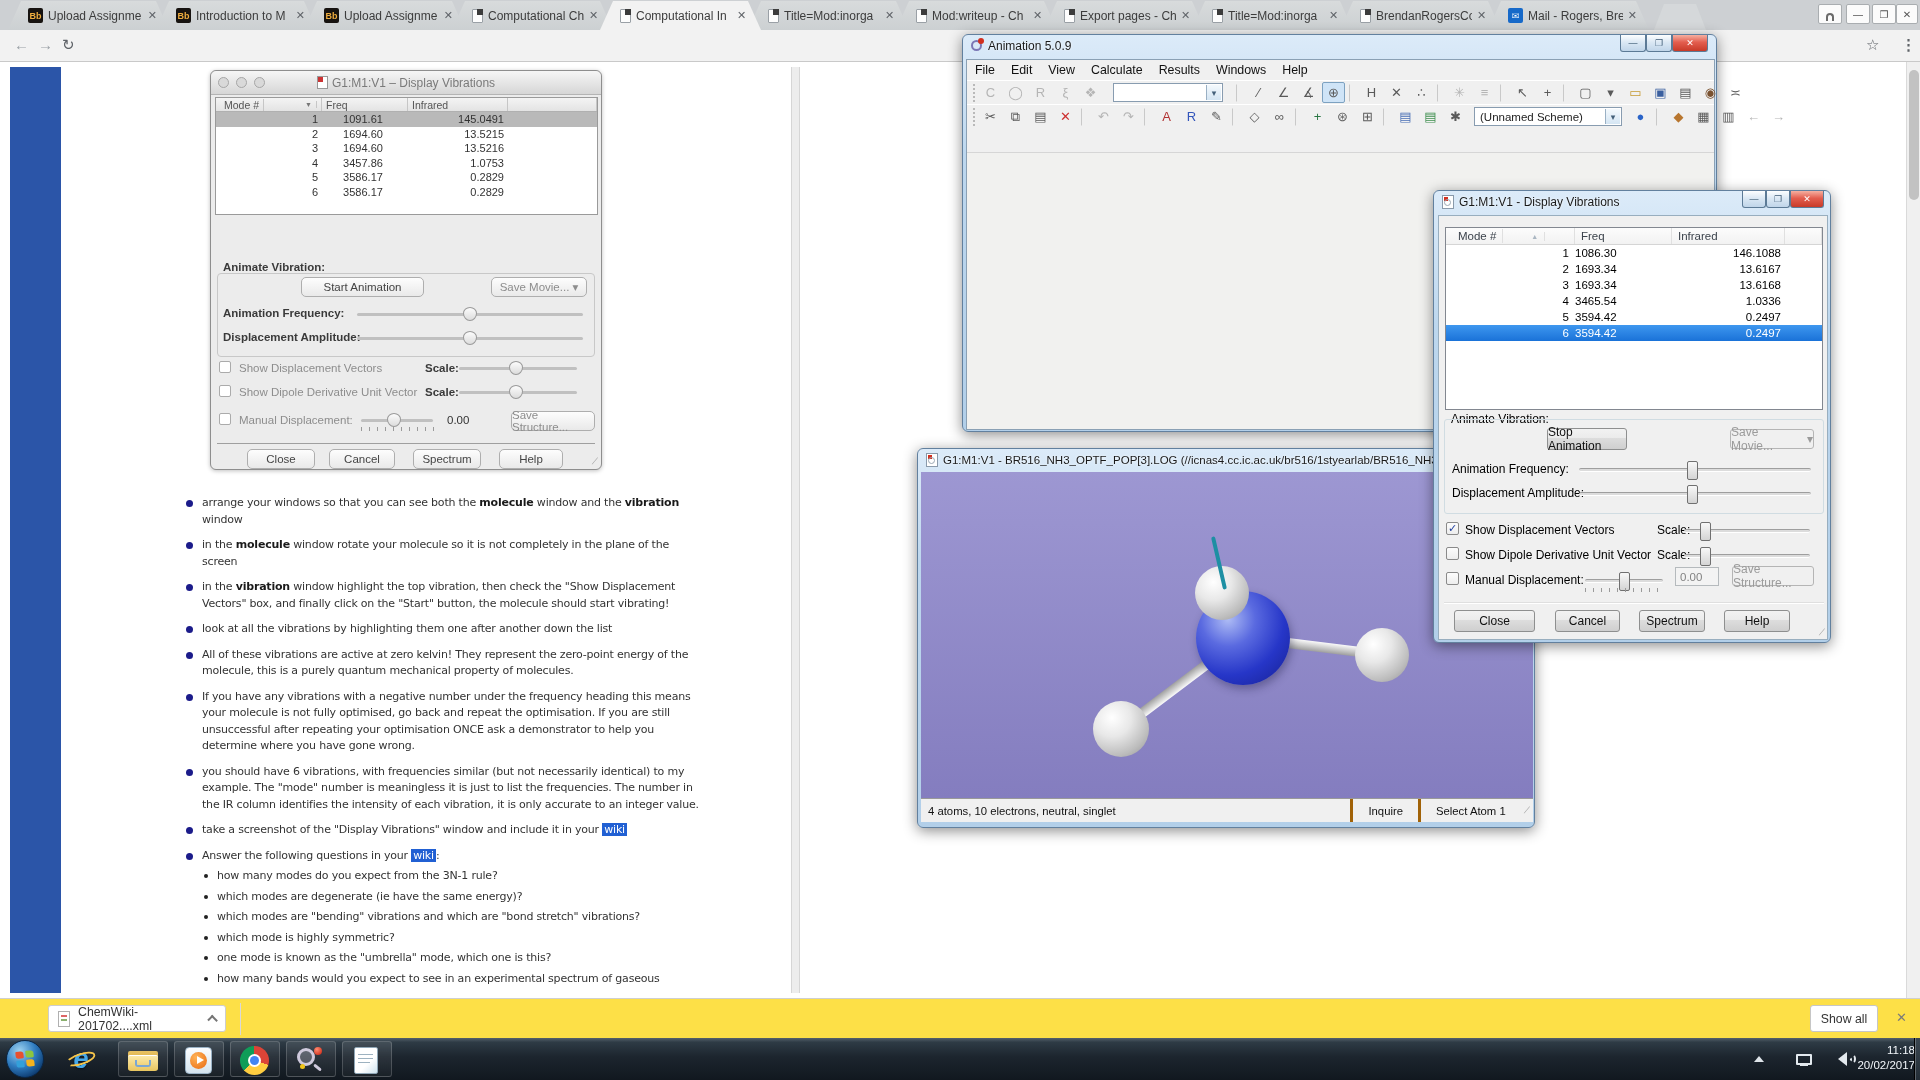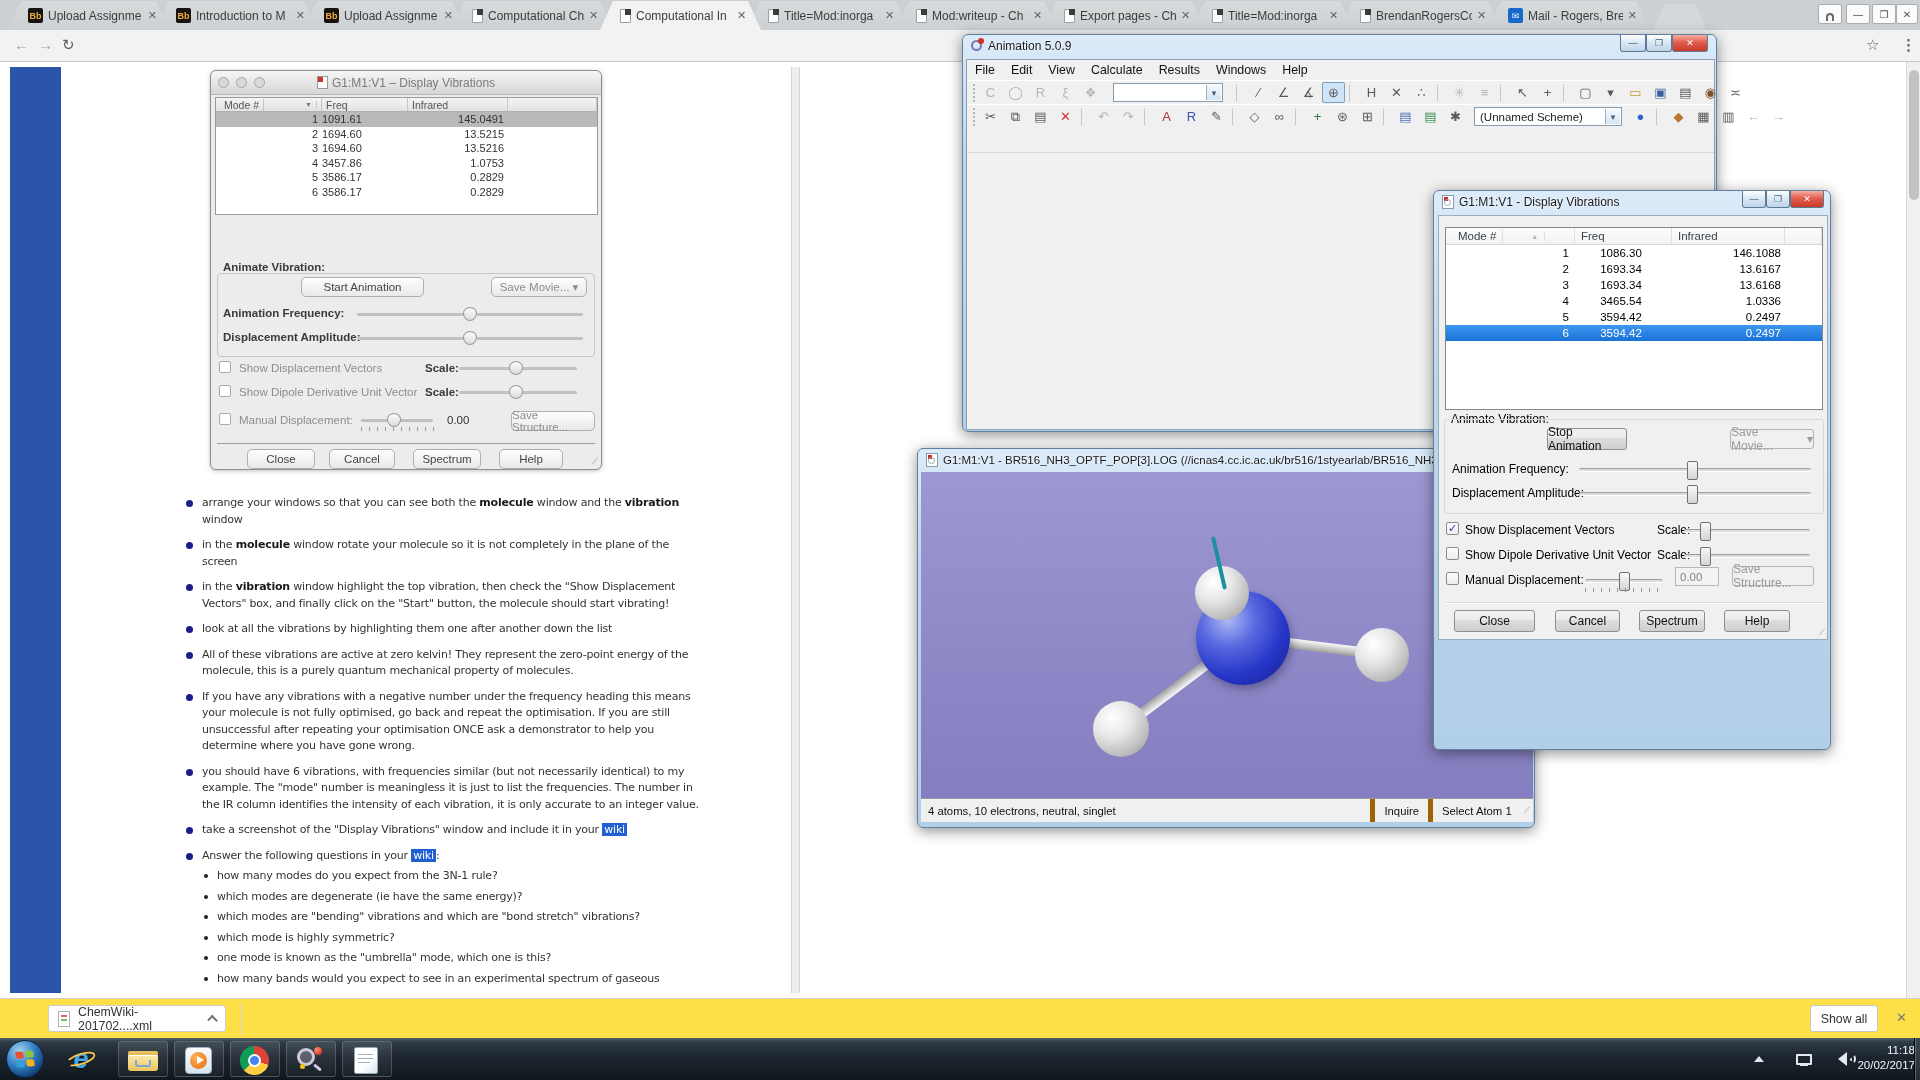--- a/index.html
+++ b/index.html
@@ -44,21 +44,21 @@
 .maccirc{width:11px;height:11px;border-radius:50%;background:#d9d9d9;border:1px solid #a6a6a6;margin-left:7px}
 #mactitletext{position:absolute;left:0;right:0;text-align:center;color:#7a7a7a;font-size:12px}
 .macdoc{display:inline-block;width:11px;height:13px;background:#fff;border:1px solid #999;vertical-align:-2px;margin-right:4px;position:relative}
 .macdoc:before{content:"";position:absolute;left:0;top:0;width:5px;height:5px;background:#c33}
 #mactable{position:absolute;left:4px;top:26px;width:383px;height:118px;background:#fff;border:1px solid #9a9a9a}
 #machdr{height:14px;background:linear-gradient(#f4f4f4,#e3e3e3);border-bottom:1px solid #b0b0b0;display:flex;font-size:10.5px;color:#555}
 #machdr span{border-right:1px solid #c6c6c6;padding:0 4px;display:flex;align-items:center}
 .mrow{display:flex;height:14.5px;align-items:center;font-size:11px}
 .mrow.sel{background:#b9b9b9}
 .mc1{width:106px;text-align:right;padding-right:4px}
-.mc2{width:86px;text-align:left;padding-right:4px}
+.mc2{width:86px;text-align:center;padding-right:4px}
 .mc3{width:100px;text-align:right;padding-right:4px}
 .maclabel{position:absolute;font-size:11.5px;font-weight:bold;color:#3a3a3a}
 .macgray{color:#8d8d8d;font-weight:normal}
 .macbtn{position:absolute;height:20px;border:1px solid #aeaeae;border-radius:5px;background:linear-gradient(#fdfdfd,#e9e9e9);font-size:11.5px;color:#444;font-family:"Liberation Sans",sans-serif;display:flex;align-items:center;justify-content:center}
 .mactrack{position:absolute;height:3px;background:#c0c0c0;border-radius:2px}
 .macthumb{position:absolute;top:-6px;width:14px;height:14px;border-radius:50% 50% 50% 50%/45% 45% 55% 55%;background:linear-gradient(#fcfcfc,#dcdcdc);border:1px solid #9a9a9a}
 .maccb{position:absolute;width:12px;height:12px;border:1px solid #ababab;border-radius:2px;background:#fff}
 #macgrp{position:absolute;left:6px;top:202px;width:378px;height:84px;border:1px solid #c8c8c8;border-radius:4px}
 #macsep{position:absolute;left:6px;top:372px;width:378px;border-top:1px solid #9f9f9f}
 .ticks{position:absolute;height:4px;background:repeating-linear-gradient(90deg,#9a9a9a 0 1px,transparent 1px 8px)}
@@ -79,35 +79,35 @@
 .w7grp{position:absolute;border:1px solid #d0dce2;border-radius:3px}
 .grplabel{position:absolute;font-size:12px;color:#000;background:#f0f0f0;padding:0 3px}
 .dlgtext{position:absolute;font-size:12px;color:#000}
 
 .lv{position:absolute;background:#fff;border:1px solid #828790}
 .lvh{display:flex;height:17px;background:linear-gradient(#fcfcfc,#f2f2f2);border-bottom:1px solid #d5d5d5;font-size:11.5px;color:#3c434c}
 .lvh span{border-right:1px solid #e0e0e0;padding:1px 6px;display:flex;align-items:center;gap:22px}
 .lvrow{display:flex;height:16px;align-items:center;font-size:11.5px;color:#000}
 .lvrow.sel{background:linear-gradient(#3e97ef,#1a72d8);color:#fff}
 .vc1{width:129px;text-align:right;padding-right:6px}
-.vc2{width:97px;text-align:center;padding-right:5px}
+.vc2{width:97px;text-align:left;padding-right:5px}
 .vc3{width:113px;text-align:right;padding-right:4px}
 
 #gvmenu{display:flex;align-items:center;height:20px;background:#f0f0f0;font-size:12.4px;color:#111}
 #gvmenu .mi{padding:0 8px}
 .tbrow{display:flex;align-items:center;height:24px;background:#f0f0f0;border-top:1px solid #fff;padding-left:3px}
 .tbi{width:23px;height:21px;margin:0 1px;display:flex;align-items:center;justify-content:center;font-size:13px;color:#5a5a5a;border:1px solid transparent;flex:none}
 .tbi.disabled{color:#b5b5b5}
 .tbi.active{border:1px solid #7da2c1;background:#cfe4f7;border-radius:2px}
 .tbi.sep{width:7px;border-left:1px solid #c9c9c9;height:18px;margin:0 3px;color:transparent}
 .grip{width:7px;height:18px;border-left:2px dotted #b9b9b9;margin:0 3px}
 .gvcombo{height:19px;background:#fff;border:1px solid #889cb0;display:flex;align-items:center;font-size:11.5px;color:#222;padding-left:5px;position:relative;flex:none}
 .gvcombo .da{position:absolute;right:1px;top:1px;bottom:1px;width:15px;background:linear-gradient(#f4f9fd,#d4e5f3);border-left:1px solid #9ab0c4;display:flex;align-items:center;justify-content:center;font-size:9px;color:#44607a}
 
-.statuscell{border-left:5px solid #a16207;padding:0 9px;display:flex;align-items:center;height:100%}
+.statuscell{border-left:3px solid #a16207;padding:0 15px;display:flex;align-items:center;height:100%}
 
 #shelf{position:absolute;left:0;top:998px;width:1920px;height:40px;background:#fde047;border-top:1px solid #cfcfcf;z-index:5}
 #chip{position:absolute;left:48px;top:6px;width:178px;height:27px;background:#fff;border:1px solid #cdcdcd;border-radius:3px;display:flex;align-items:center;gap:8px;padding:0 9px;font-size:12.3px;color:#333}
 .xmldoc{width:13px;height:16px;background:#fff;border:1px solid #b0b0b0;position:relative}
 .xmldoc:before{content:"";position:absolute;left:2px;top:3px;right:2px;height:2px;background:#d66}
 .xmldoc:after{content:"";position:absolute;left:2px;top:7px;right:2px;height:2px;background:#8ab06e}
 .chev{width:8px;height:8px;border-top:2px solid #757575;border-right:2px solid #757575;transform:rotate(-45deg);margin-top:3px}
 #showall{position:absolute;left:1810px;top:6px;width:68px;height:27px;background:#fff;border:1px solid #c6c6c6;border-radius:3px;font-size:12.3px;color:#333;display:flex;align-items:center;justify-content:center}
 #shelfx{position:absolute;left:1896px;top:11px;font-size:13px;color:#7a7a7a}
 
@@ -443,21 +443,21 @@
     </div>
     <div style="position:absolute;left:3px;top:349px;width:612px;height:24px;background:#f0f0f0;border-top:1px solid #999;display:flex;align-items:center;font-size:11.3px;color:#111">
       <span style="flex:1;padding-left:7px">4 atoms, 10 electrons, neutral, singlet</span>
       <div style="display:contents">
         
       <span class="statuscell">Inquire</span><span class="statuscell">Select Atom 1</span></div>
       <span style="color:#9a9a9a;font-size:9px;padding:0 3px">⟋</span>
     </div>
   </div>
 
-  <div class="w7frame" style="left:1433px;top:190px;width:398px;height:560px;z-index:30">
+  <div class="w7frame" style="left:1433px;top:190px;width:398px;height:453px;z-index:30">
     <div class="w7titlebar">
       <span class="gvdoc"></span>
       <span>G1:M1:V1 - Display Vibrations</span>
     </div>
     <div class="capbtns" style="right:6px">
       <div class="capbtn" style="width:24px">—</div>
       <div class="capbtn" style="width:24px">❐</div>
       <div class="capbtn close" style="width:34px">✕</div>
     </div>
     <div style="position:absolute;left:4px;top:24px;width:390px;height:425px;background:#f0f0f0;border:1px solid #98aebf">

